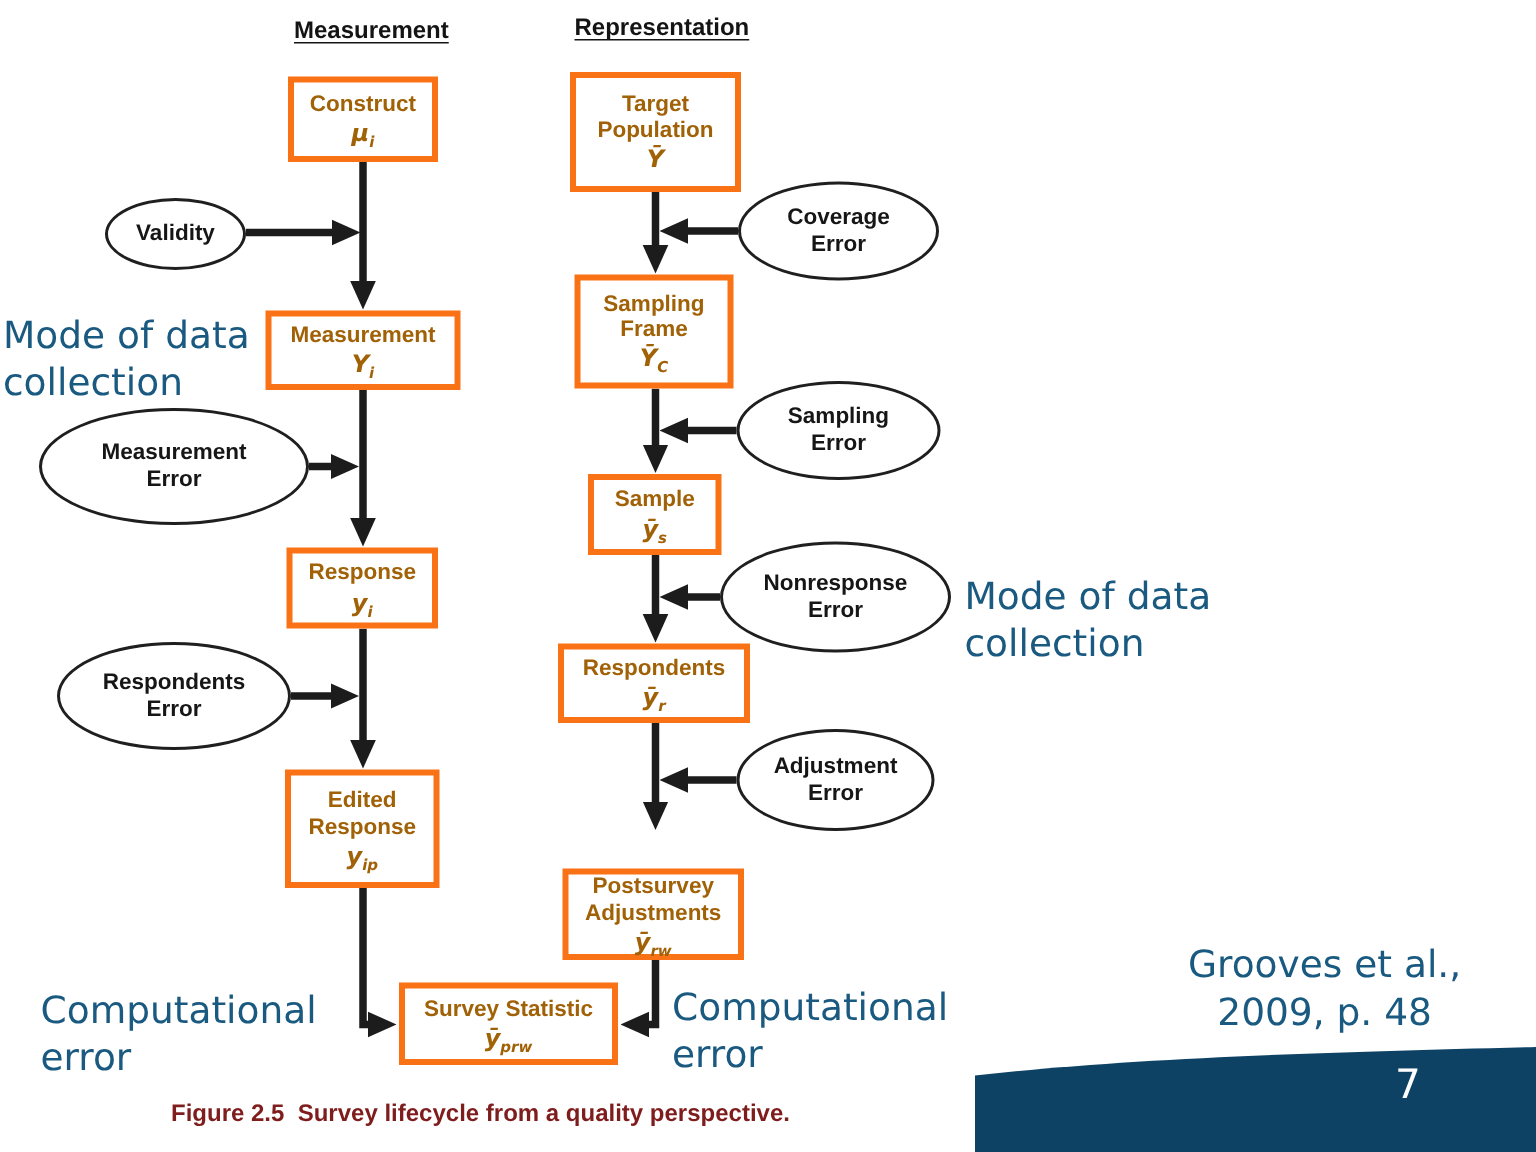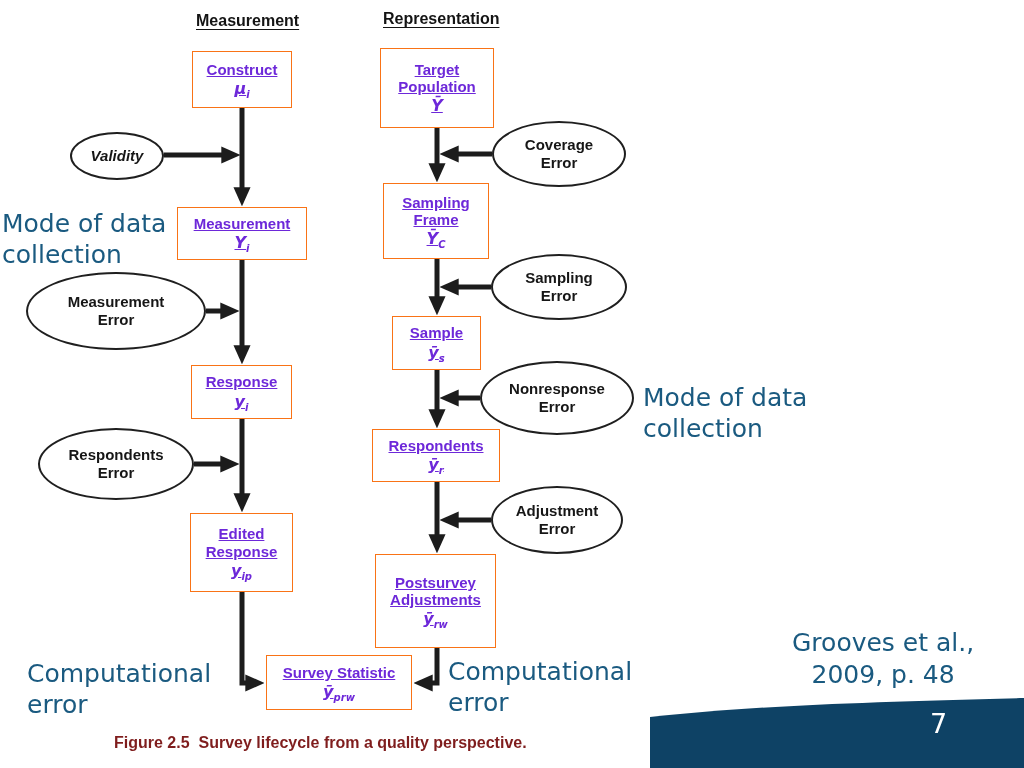--- a/index.html
+++ b/index.html
@@ -2,24 +2,24 @@
 <html><head>
 <meta charset="utf-8">
 <style>
   html,body { margin:0; padding:0; background:#ffffff; }
   .slide {
     position:relative; width:1024px; height:768px; background:#ffffff;
     overflow:hidden; font-family:"Liberation Sans",sans-serif;
   }
   
   .node {
-    position:absolute; box-sizing:border-box; border:1px solid #f97316;
+    position:absolute; box-sizing:border-box; border:4px solid #f97316;
     background:#fff; display:flex; flex-direction:column; align-items:center;
-    justify-content:center; text-align:center; color:#6d28d9;
-    font:700 15px "Liberation Sans",sans-serif; line-height:1.15;text-decoration:underline;
+    justify-content:center; text-align:center; color:#a16207;
+    font:700 15px "Liberation Sans",sans-serif; line-height:1.15;
   }
   .node .lbl { white-space:pre-line; }
   .sym { font:700 italic 16px "DejaVu Sans",sans-serif; margin-top:1px; }
   .sym sub { font-size:10px; line-height:0; }
   
   .ell {
     position:absolute; box-sizing:border-box; border:2px solid #1f1f1f;
     border-radius:50%; background:#fff; display:flex; align-items:center;
     justify-content:center; text-align:center; color:#161616;
     font:700 15px "Liberation Sans",sans-serif; line-height:1.2;
@@ -116,27 +116,27 @@
     <div class="sym"><span>Ȳ</span><sub>C</sub></div>
   </div>
   <div class="node" style="left:392px; top:316px; width:89px; height:54px;justify-content:center;">
     <div class="lbl">Sample</div>
     <div class="sym"><span>ȳ</span><sub>s</sub></div>
   </div>
   <div class="node" style="left:372px; top:429px; width:128px; height:53px;">
     <div class="lbl">Respondents</div>
     <div class="sym"><span>ȳ</span><sub>r</sub></div>
   </div>
-  <div class="node" style="left:375px; top:554px; width:121px; height:94px;">
+  <div class="node" style="left:375px; top:579px; width:121px; height:61px;">
     <div class="lbl">Postsurvey
 Adjustments</div>
     <div class="sym"><span>ȳ</span><sub>rw</sub></div>
   </div>
 
-  <div class="ell" style="left:70px; top:132px; width:94px; height:48px;font-style:italic;">Validity</div>
+  <div class="ell" style="left:70px; top:132px; width:94px; height:48px;">Validity</div>
   <div class="ell" style="left:26px; top:272px; width:180px; height:78px;">Measurement
 Error</div>
   <div class="ell" style="left:38px; top:428px; width:156px; height:72px;">Respondents
 Error</div>
   <div class="ell" style="left:492px; top:121px; width:134px; height:66px;">Coverage
 Error</div>
   <div class="ell" style="left:491px; top:254px; width:136px; height:66px;">Sampling
 Error</div>
   <div class="ell" style="left:480px; top:361px; width:154px; height:74px;">Nonresponse
 Error</div>

